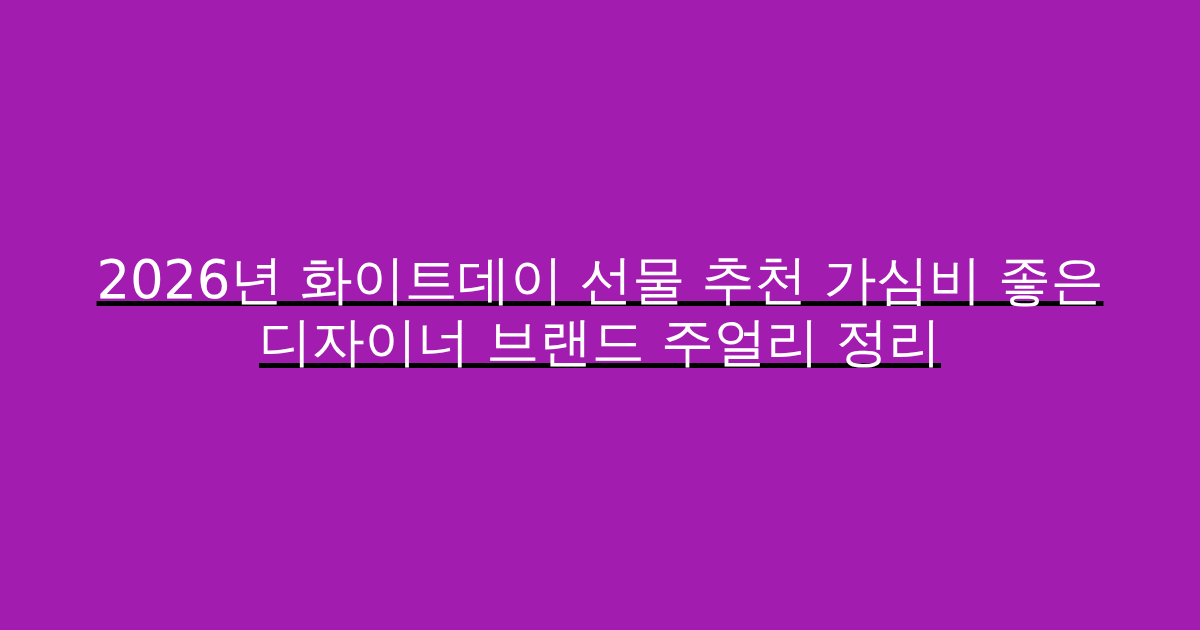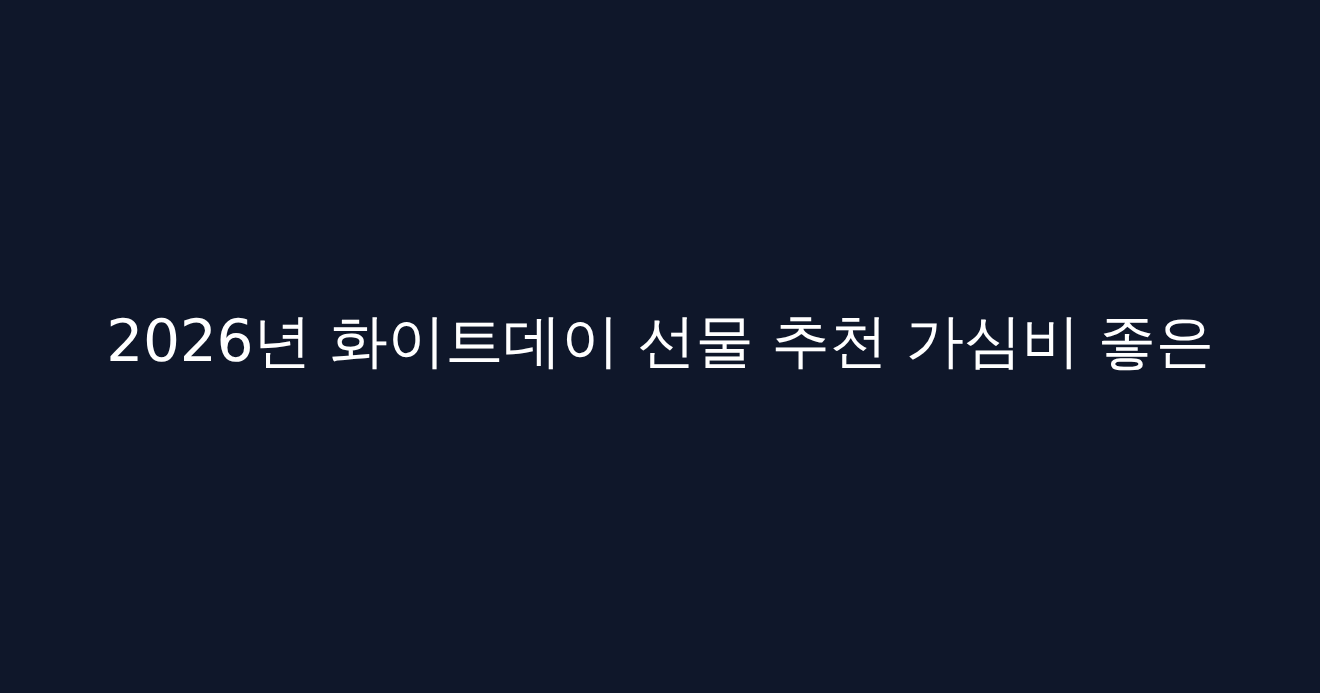--- a/index.html
+++ b/index.html
@@ -13,25 +13,26 @@
     height: 630px;
     overflow: hidden;
     font-family: "DejaVu Sans", "Liberation Sans", sans-serif;
   }
 
   .og-card {
     position: relative;
     box-sizing: border-box;
     width: 1200px;
     height: 630px;
-    background-color: #0f172a;
+    background-color: #a21caf;
     display: flex;
     align-items: center;
     justify-content: center;
     overflow: hidden;
+    text-decoration: underline;
   }
 
   .title-block {
     width: 1040px;
     margin: 0;
     padding: 0 0 8px 0;
     text-align: center;
     display: flex;
     flex-direction: column;
     align-items: center;
@@ -52,16 +53,17 @@
 </style>
 </head>
 <body>
 
 <div class="og-card">
 
   <div class="title-block">
 
     <span class="title-line">2026년 화이트데이 선물 추천 가심비 좋은</span>
 
+    <span class="title-line">디자이너 브랜드 주얼리 정리</span>
 
   </div>
 
 </div>
 
 </body></html>

